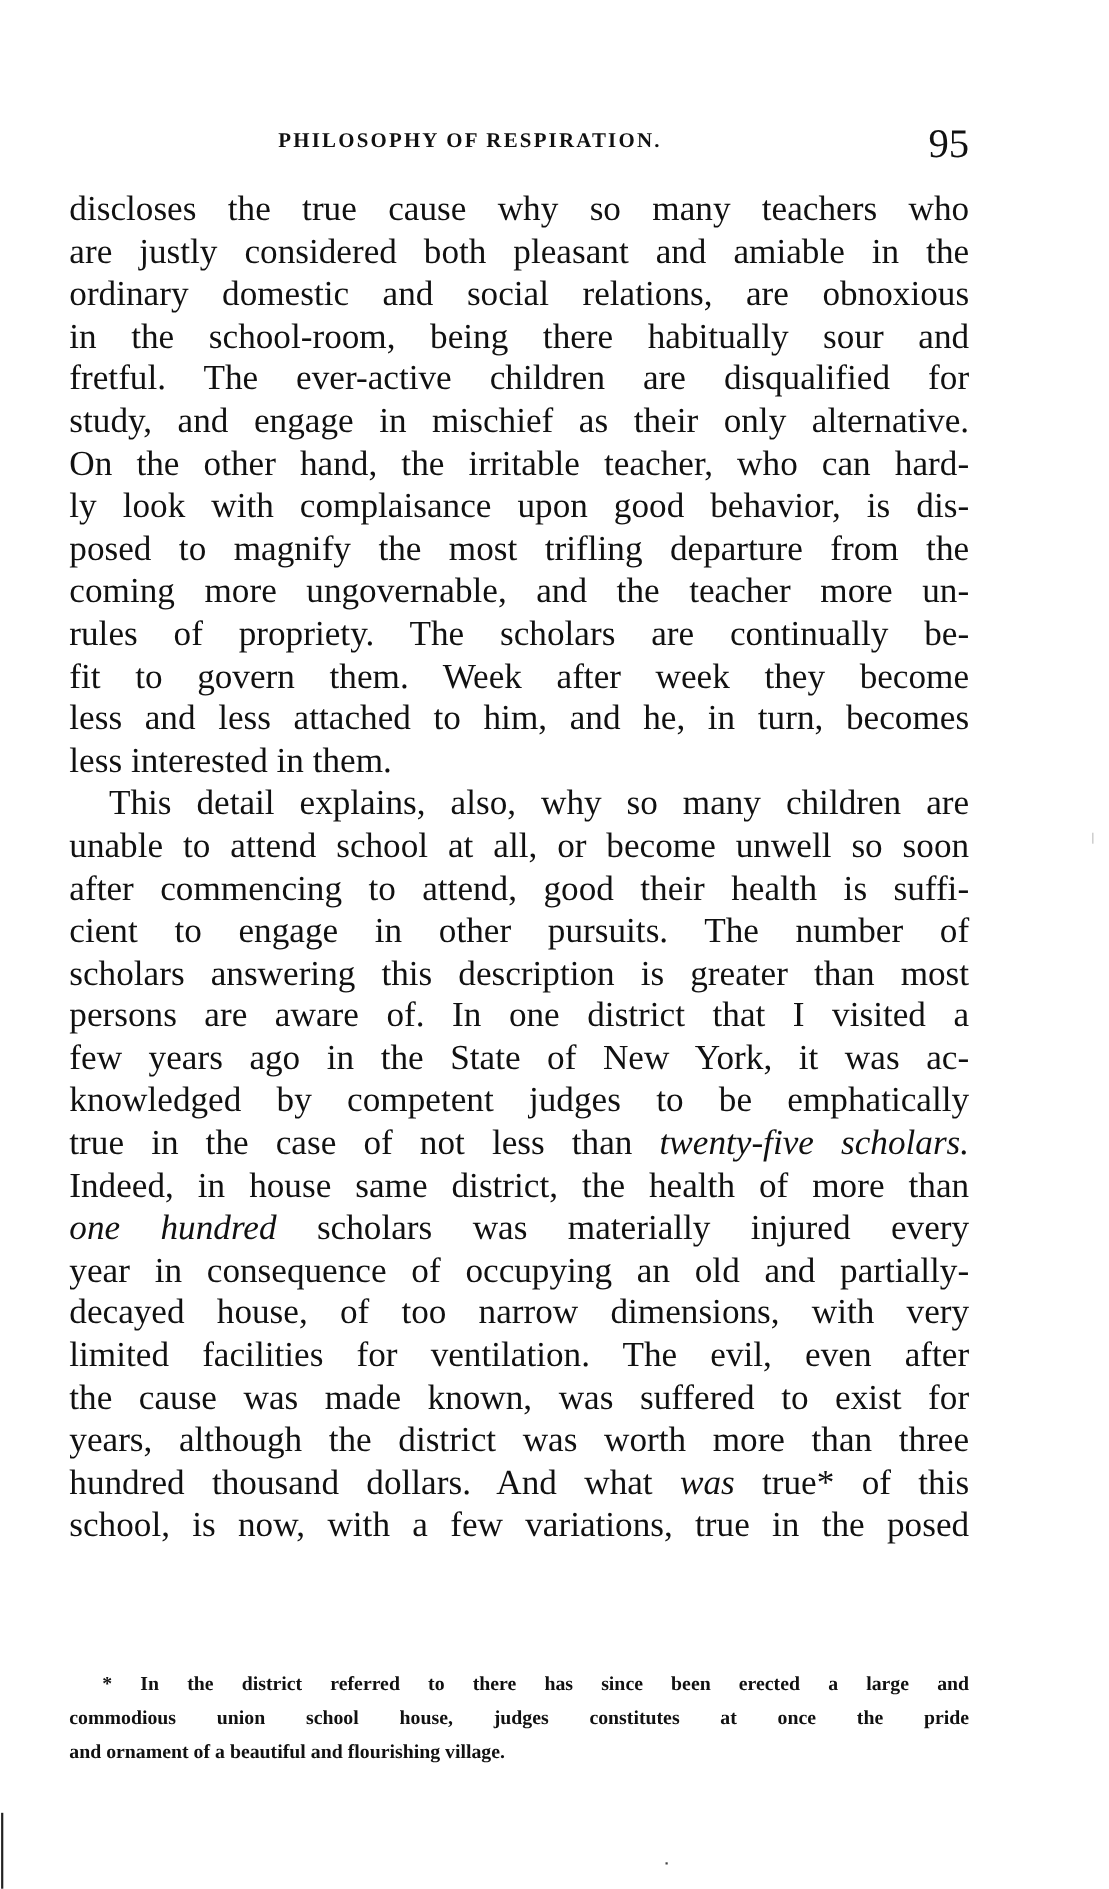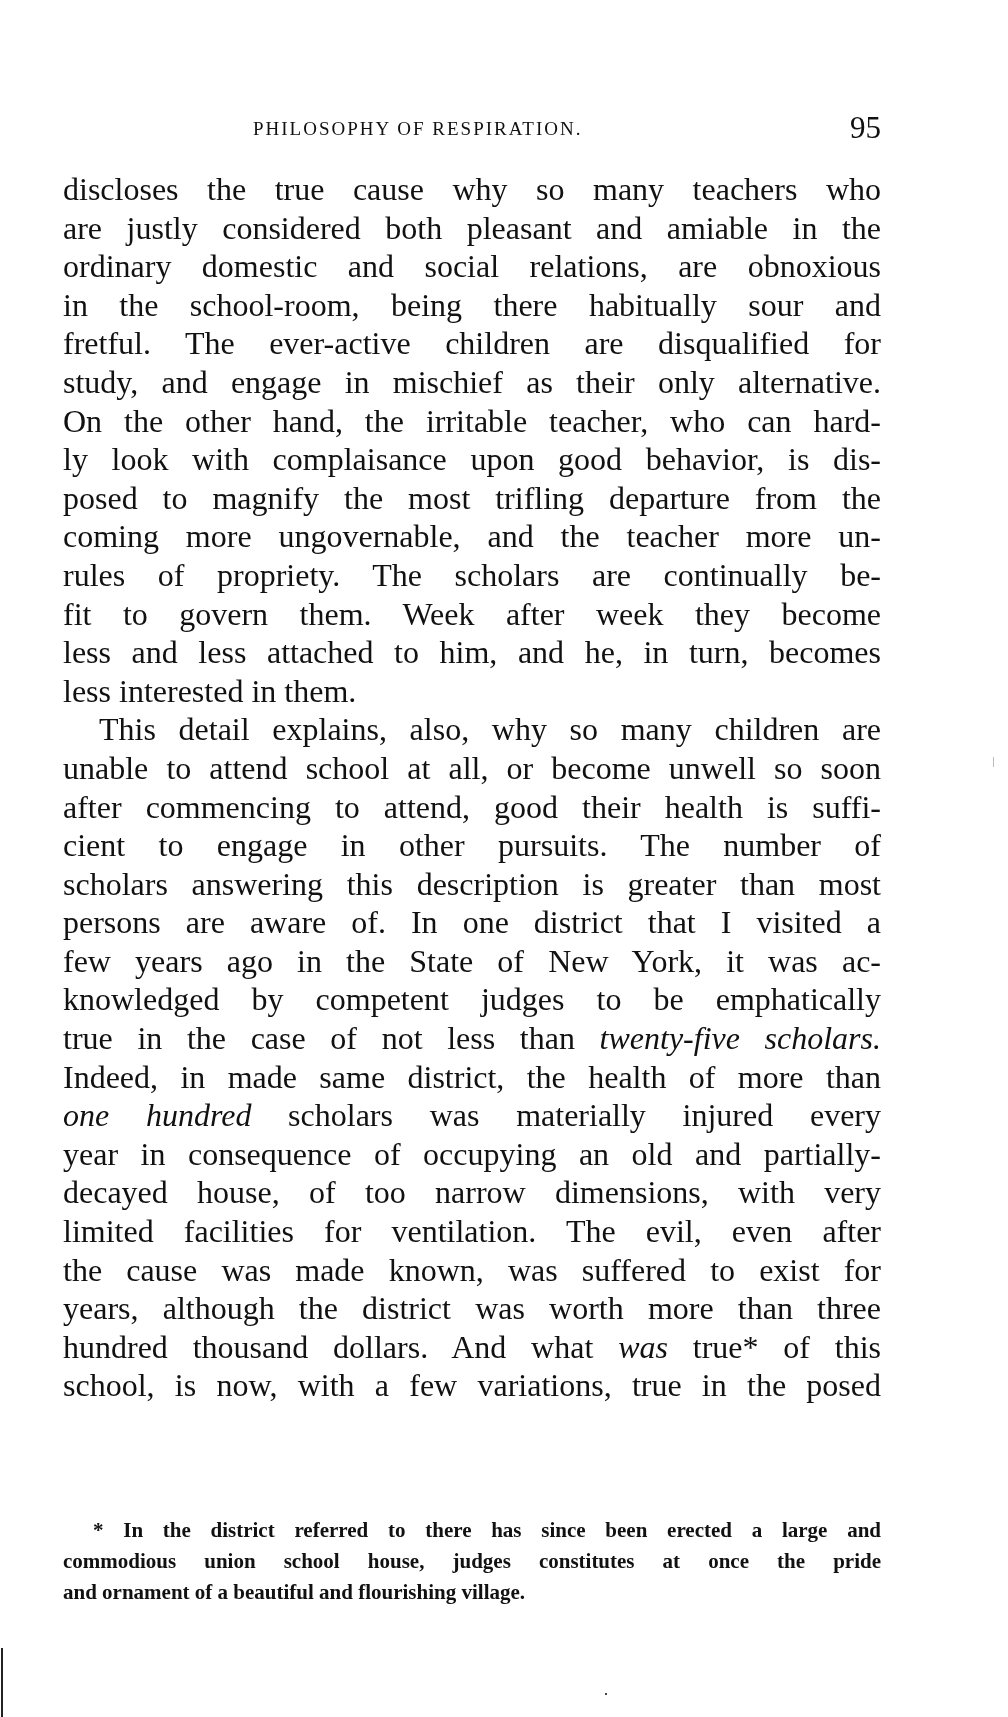--- a/index.html
+++ b/index.html
@@ -1,24 +1,24 @@
 <!DOCTYPE html>
 <html><head>
 <meta charset="utf-8">
 <style>
   html, body { margin: 0; padding: 0; background: #ffffff; }
   body { width: 1008px; height: 1717px; position: relative; overflow: hidden; color: #111; font-family: "Liberation Serif", "DejaVu Serif", serif; }
   .header { position: absolute; top: 110px; left: 63px; width: 818px; height: 36px; }
-  .running-title { position: absolute; left: 190px; top: 8px; font-size: 19px; font-weight: normal; letter-spacing: 2px; font-variant: small-caps; text-transform: uppercase; }
-  .page-number { position: absolute; right: 0; top: 0; font-size: 31px; }
+  .running-title { position: absolute; left: 190px; top: 8px; font-size: 19px; font-weight: bold; letter-spacing: 2px; font-variant: small-caps; text-transform: uppercase; }
+  .page-number { position: absolute; right: 0; top: 0; font-size: 37px; }
   .body-text { position: absolute; top: 170px; left: 63px; width: 818px; font-size: 32px; line-height: 38.6px; }
   .line { display: block; text-align: justify; text-align-last: justify; white-space: nowrap; height: 38.6px; overflow: visible; }
   .line.last { text-align-last: left; }
   .line.indent { padding-left: 36px; }
-  .footnote { position: absolute; top: 1515px; left: 63px; width: 818px; font-size: 21px; line-height: 31px; font-weight: bold; }
+  .footnote { position: absolute; top: 1515px; left: 63px; width: 818px; font-size: 18px; line-height: 31px; font-weight: bold; }
   .fn-line { display: block; text-align: justify; text-align-last: justify; white-space: nowrap; height: 31px; }
   .fn-line.indent { padding-left: 30px; }
   .fn-line.last { text-align-last: left; }
   .gutter-rule { position: absolute; left: 1px; top: 1648px; width: 2px; height: 69px; background: #222; }
   .speck { position: absolute; left: 605px; top: 1693px; width: 2px; height: 2px; background: #444; }
   .margin-tick { position: absolute; left: 993px; top: 757px; width: 1px; height: 10px; background: #bbb; }
   em { font-style: italic; }
 </style>
 </head>
 <body>
@@ -45,21 +45,21 @@
   <span class="line last">less interested in them.</span>
   <span class="line indent">This detail explains, also, why so many children are</span>
   <span class="line">unable to attend school at all, or become unwell so soon</span>
   <span class="line">after commencing to attend, good their health is suffi-</span>
   <span class="line">cient to engage in other pursuits.  The number of</span>
   <span class="line">scholars answering this description is greater than most</span>
   <span class="line">persons are aware of.  In one district that I visited a</span>
   <span class="line">few years ago in the State of New York, it was ac-</span>
   <span class="line">knowledged by competent judges to be emphatically</span>
   <span class="line"><span>true in the case of not less than </span><em>twenty-five scholars.</em></span>
-  <span class="line">Indeed, in made same district, the health of more than</span>
+  <span class="line">Indeed, in house same district, the health of more than</span>
   <span class="line"><em>one hundred</em><span> scholars was materially injured every</span></span>
   <span class="line">year in consequence of occupying an old and partially-</span>
   <span class="line">decayed house, of too narrow dimensions, with very</span>
   <span class="line">limited facilities for ventilation.  The evil, even after</span>
   <span class="line">the cause was made known, was suffered to exist for</span>
   <span class="line">years, although the district was worth more than three</span>
   <span class="line"><span>hundred thousand dollars.  And what </span><em>was</em><span> true* of this</span></span>
   <span class="line">school, is now, with a few variations, true in the posed</span>
 </div>
 

